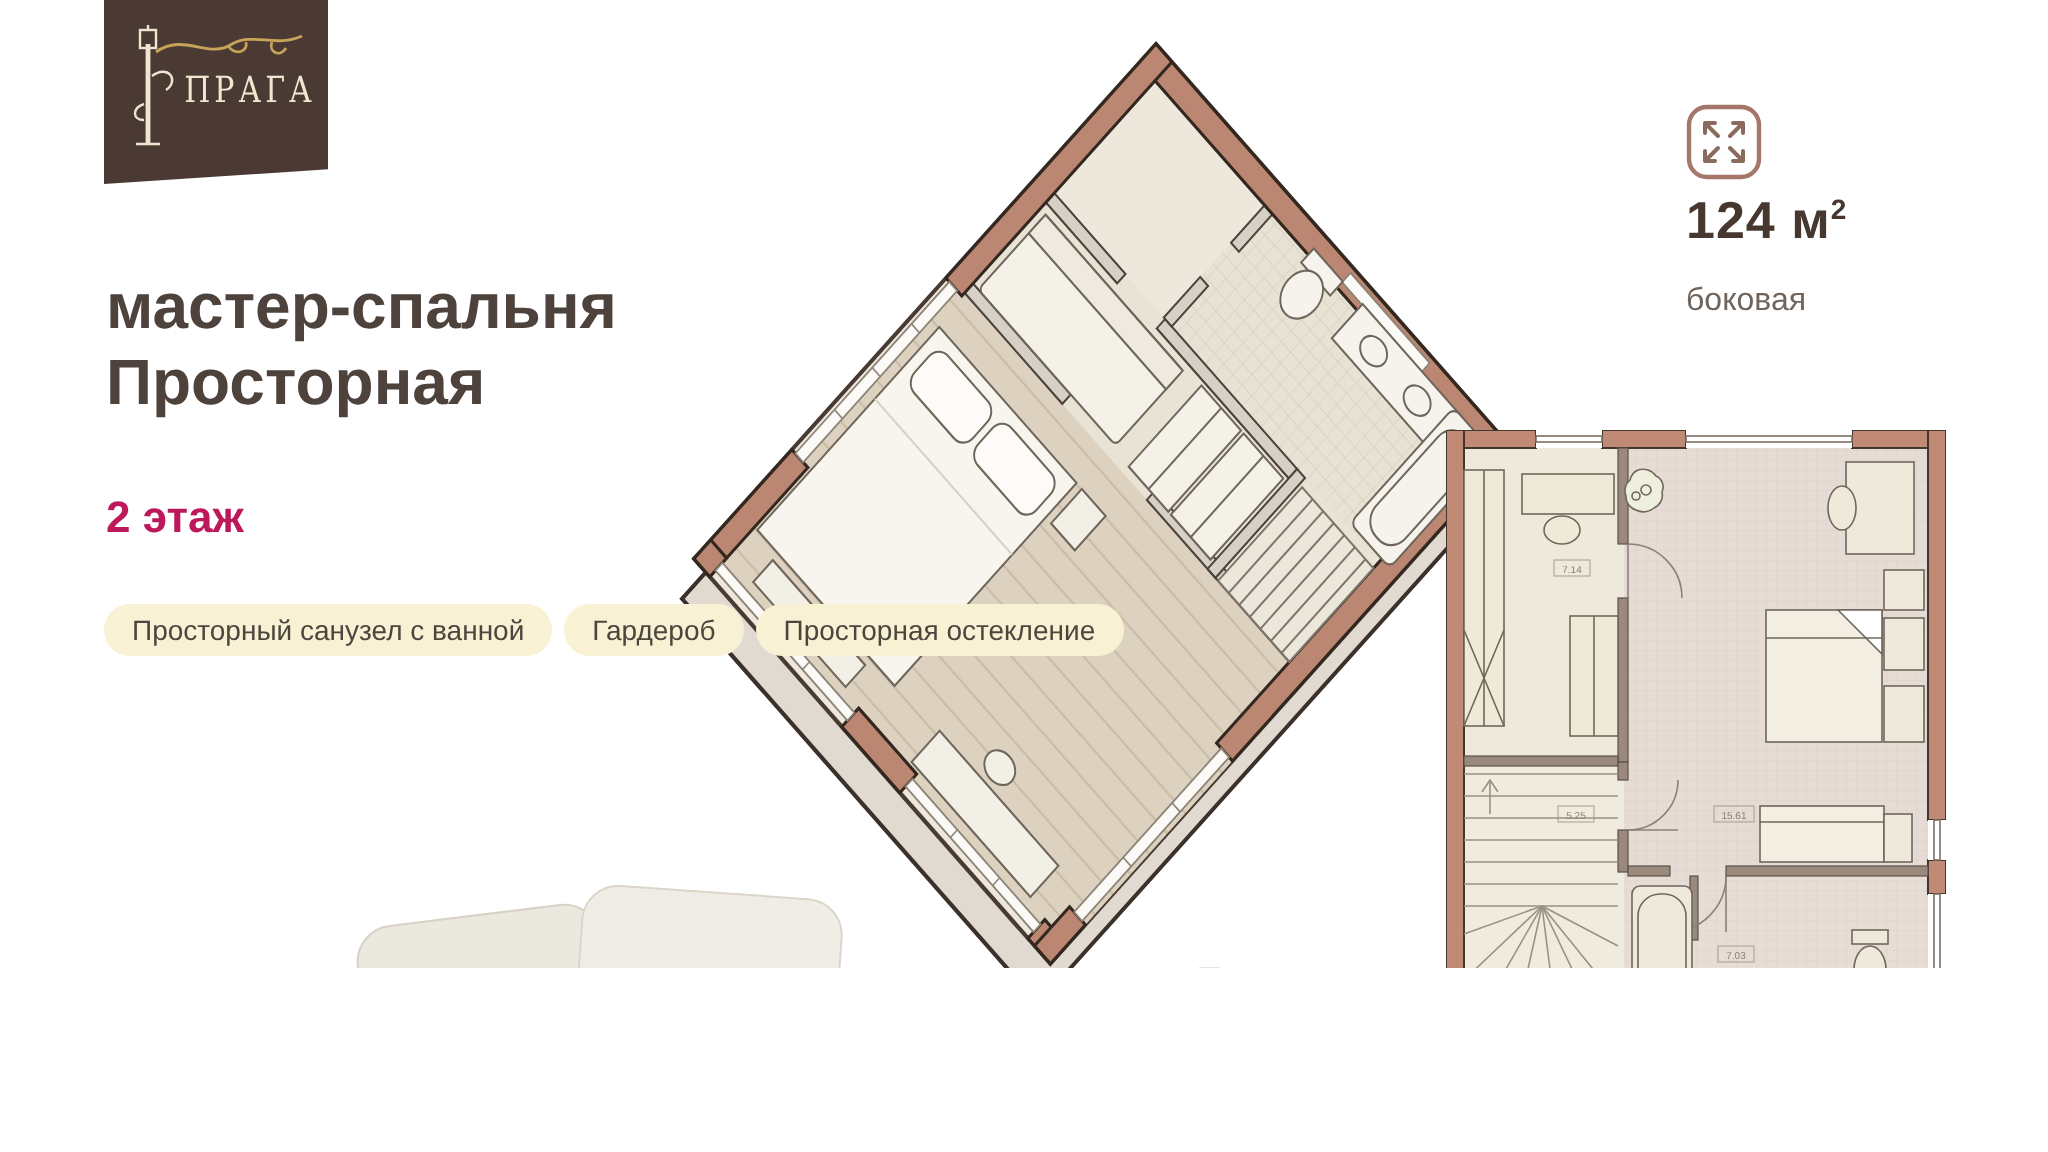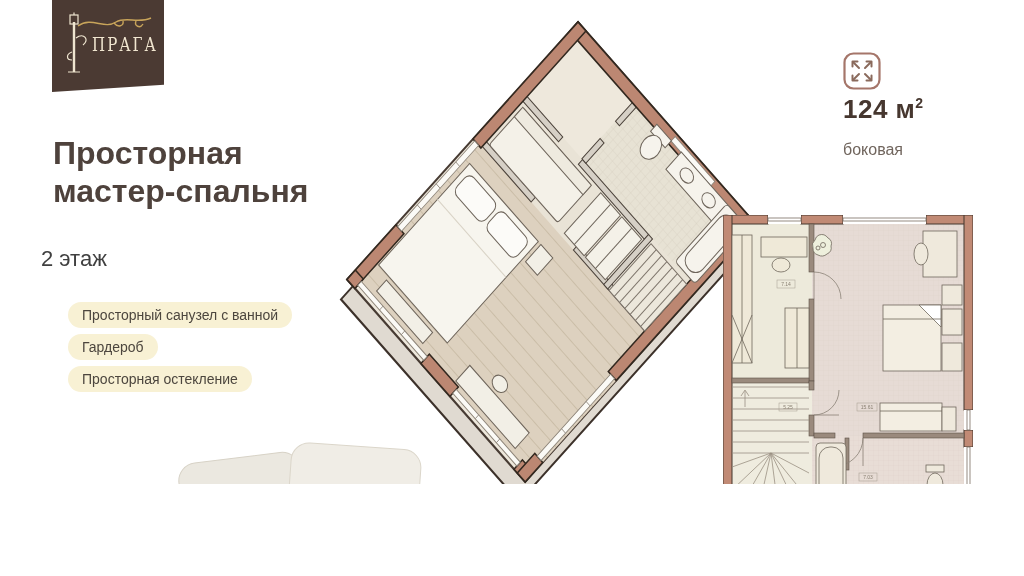--- a/index.html
+++ b/index.html
@@ -8,23 +8,23 @@
   
   .logo{position:absolute;left:52px;top:0;width:112px;height:92px;background:#4b3a33;
         clip-path:polygon(0 0,100% 0,100% 92%,0 100%);}
   .logo-art{position:absolute;left:6px;top:12px;}
   .logo-text{position:absolute;left:40px;top:36px;width:66px;text-align:center;
         font-family:"DejaVu Serif",serif;font-size:15px;letter-spacing:2px;color:#f1e6d0;
         transform:scaleY(1.2);}
   
   .headline{position:absolute;left:53px;top:134px;font-size:32px;font-weight:bold;
         color:#4e423c;line-height:38px;}
-  .floor-label{position:absolute;left:41px;top:246px;font-size:22px;font-weight:normal;color:#404040;}
-  
-  .features{position:absolute;left:68px;top:302px;display:flex;flex-direction:column;
+  .floor-label{position:absolute;left:53px;top:246px;font-size:22px;font-weight:bold;color:#be185d;}
+  
+  .features{position:absolute;left:52px;top:302px;display:flex;flex-direction:row;
         align-items:flex-start;gap:6px;text-align:center;}
   .badge{background:#f8f1d4;border-radius:13px;padding:5px 14px;font-size:14px;color:#4c463e;}
   
   .area-block{position:absolute;left:843px;top:52px;}
   .area-value{font-size:26px;font-weight:bold;color:#46372f;letter-spacing:0.5px;}
   .area-value sup{font-size:14px;}
   .area-sub{margin-top:16px;font-size:16px;color:#70655d;}
   
   .plan-caption{position:absolute;left:598px;top:480px;width:114px;text-align:left;
         font-size:19px;line-height:24px;}
@@ -160,22 +160,22 @@
       <g stroke="#c8a45a" fill="none" stroke-width="1.4">
         <path d="M20,14 C34,4 46,18 58,10 C68,4 80,12 93,6"></path>
         <path d="M56,11 c4,5 10,3 9,-2"></path>
         <path d="M78,9 c-2,5 4,8 7,3"></path>
       </g>
     </svg>
     <span class="logo-text">ПРАГА</span>
   </div>
 
   <div class="headline">
+    <div>мастер-спальня</div>
     <div>Просторная</div>
-    <div>мастер-спальня</div>
   </div>
   <div class="floor-label">2 этаж</div>
 
   <div class="features">
     <div class="badge">Просторный санузел с ванной</div>
     <div class="badge">Гардероб</div>
     <div class="badge">Просторная остекление</div>
   </div>
 
   <div class="area-block">

